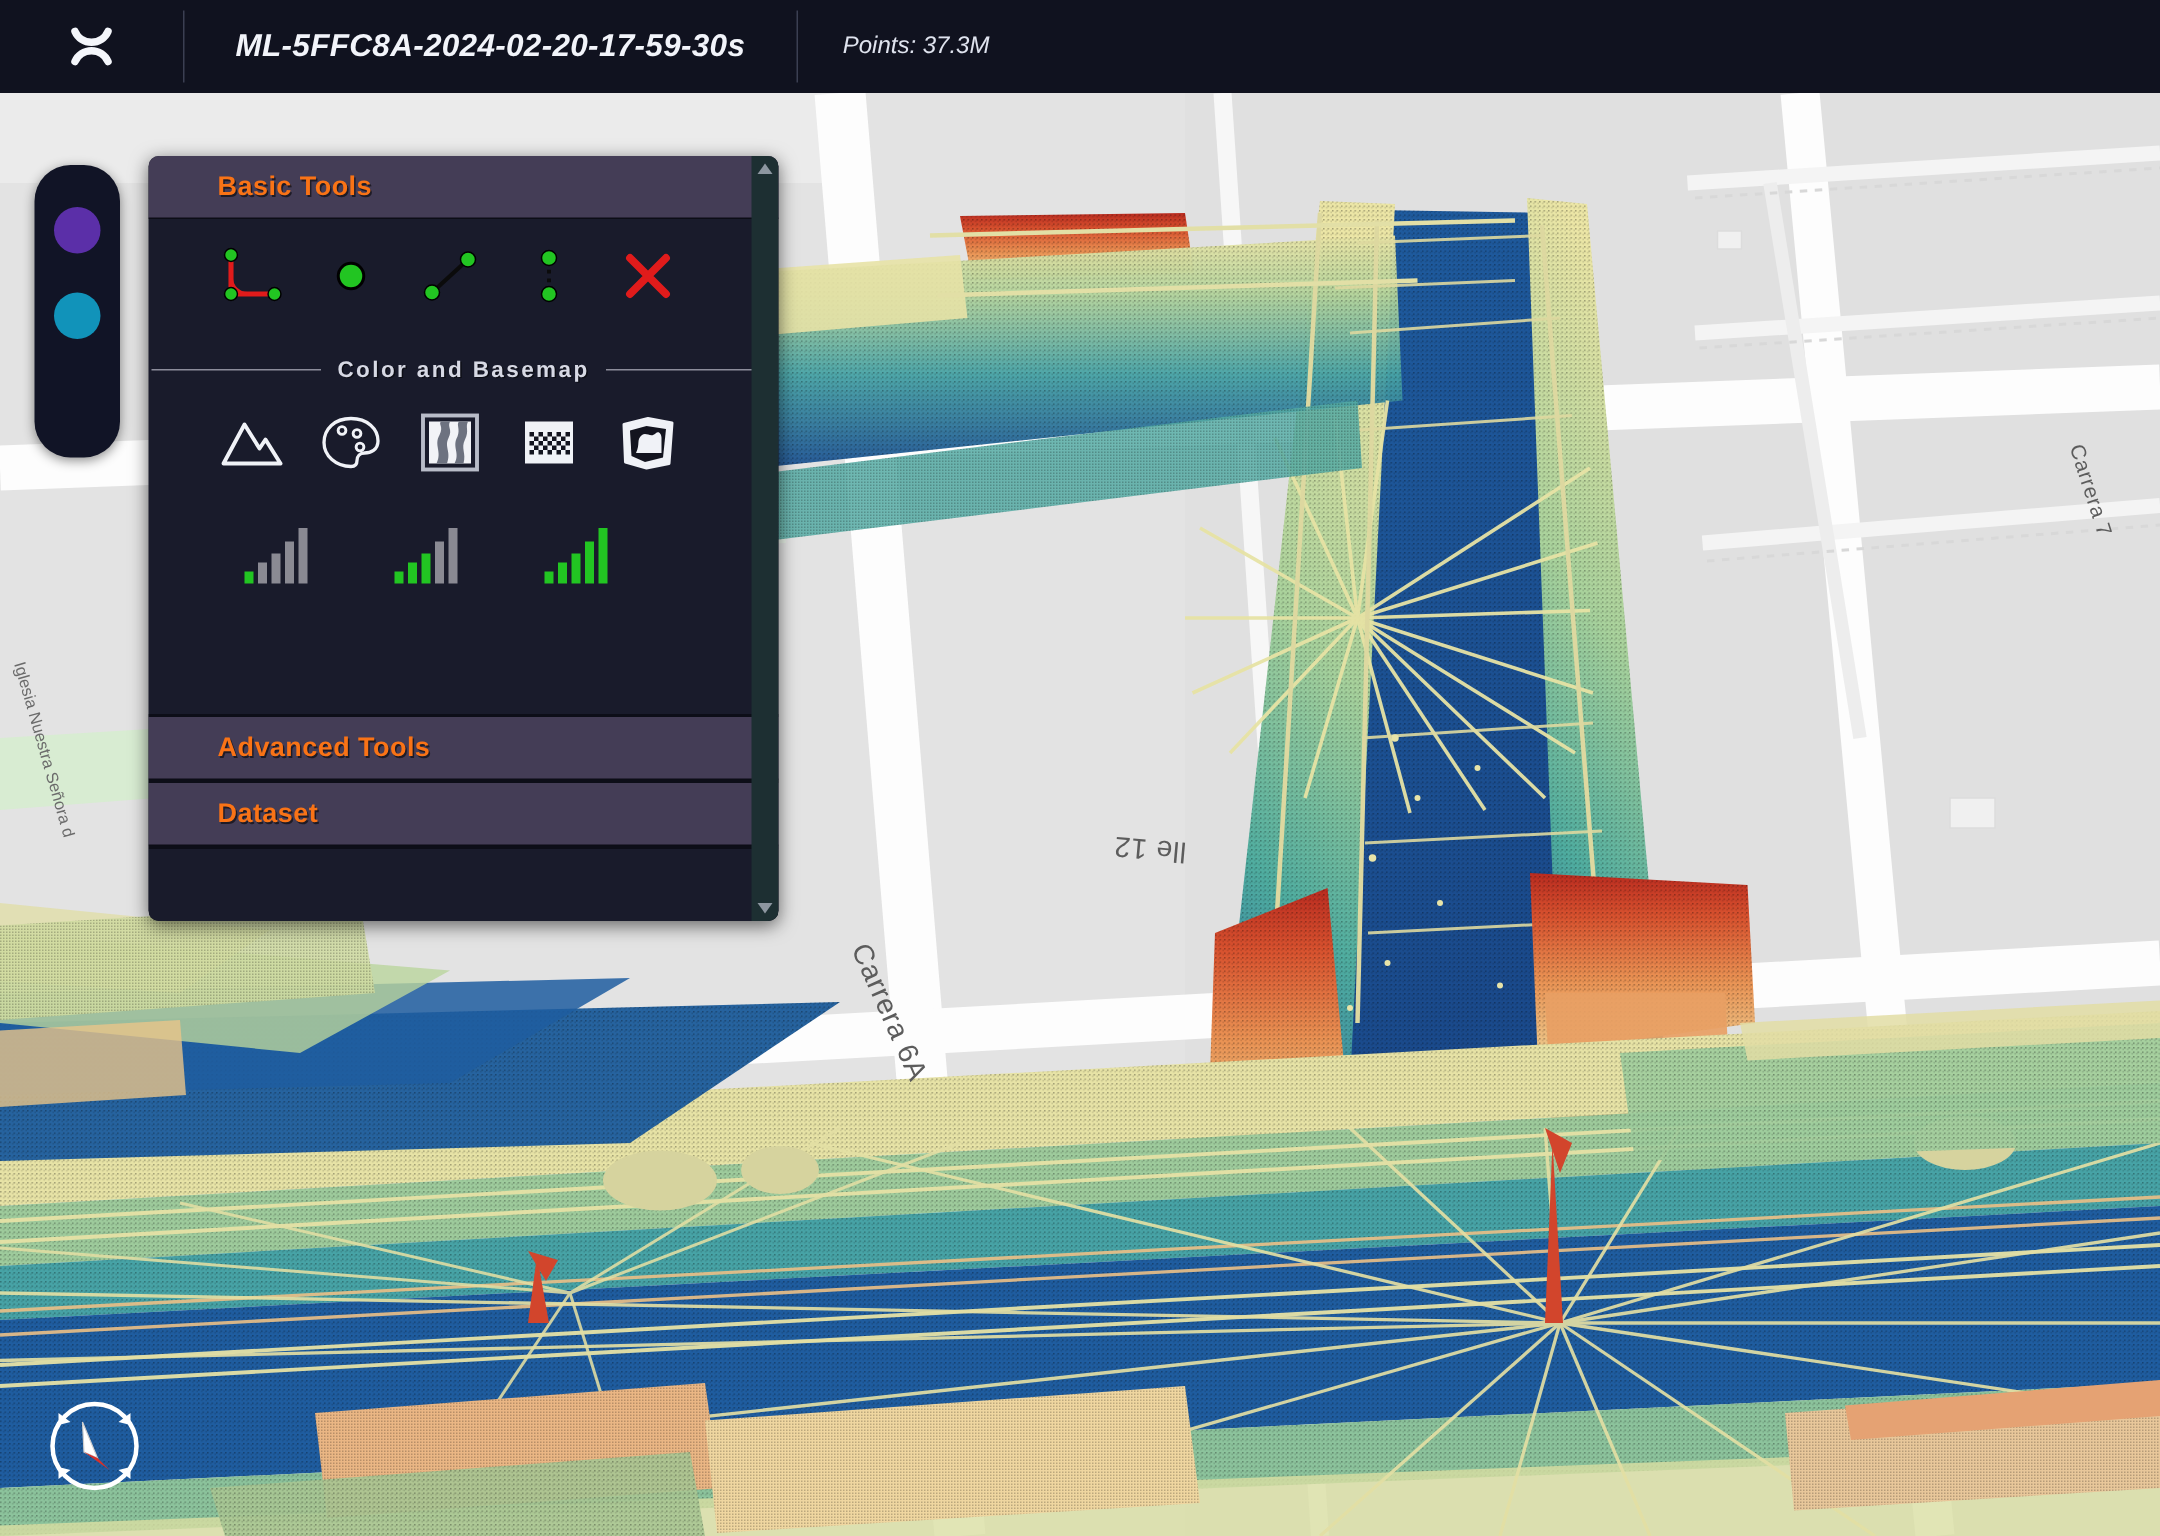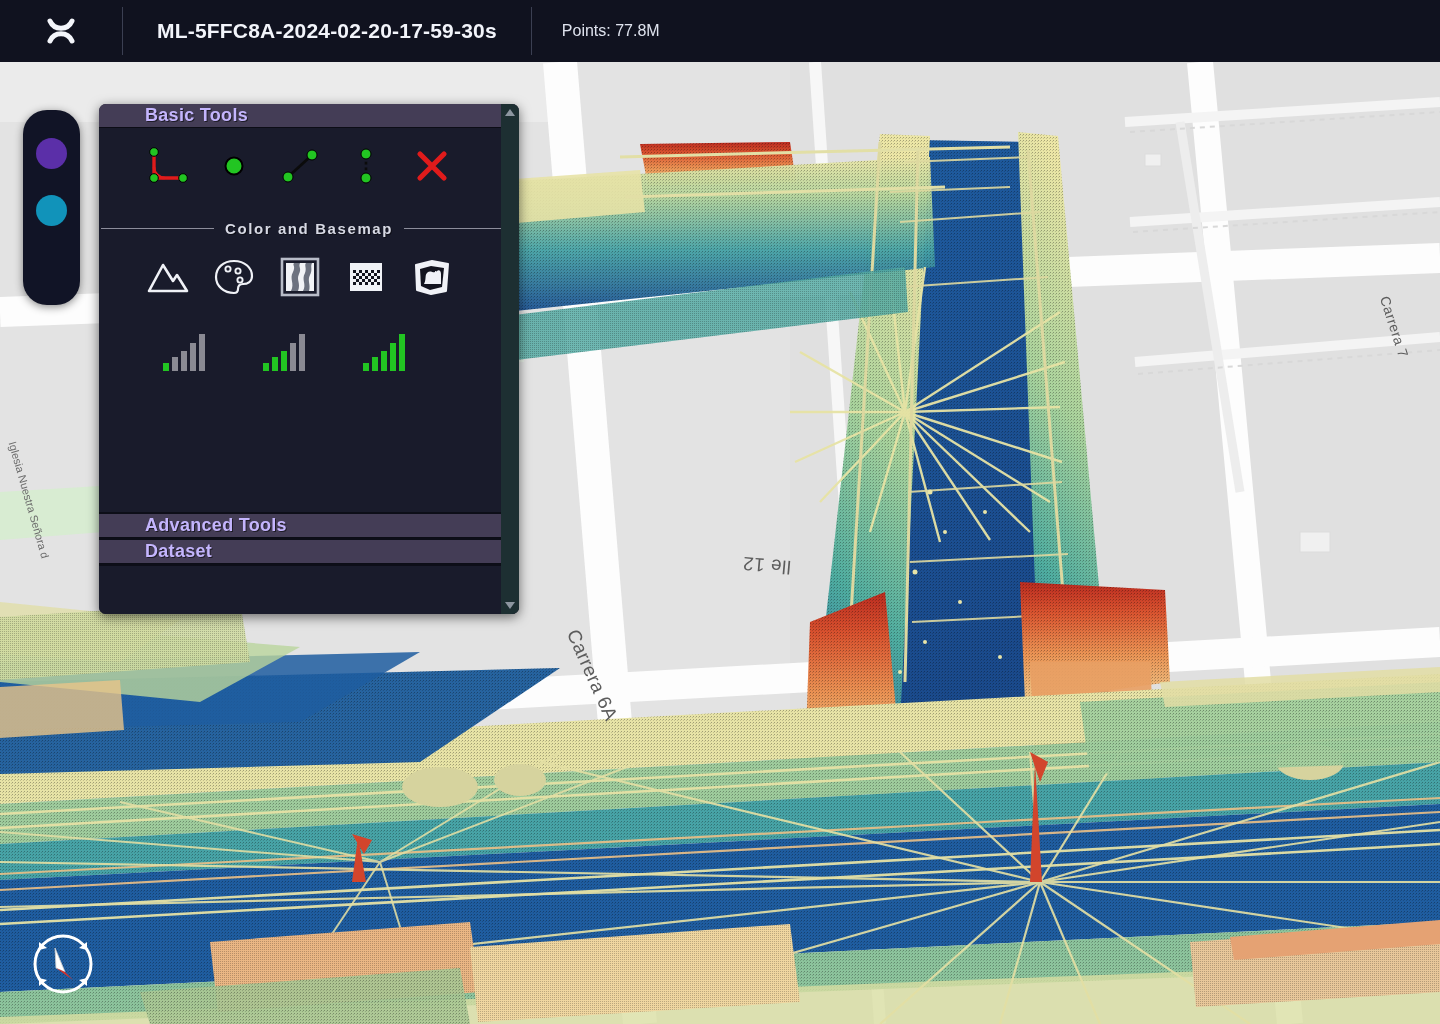--- a/index.html
+++ b/index.html
@@ -21,20 +21,21 @@
   
   #topbar {
     position: absolute;
     left: 0; top: 0;
     width: 1440px;
     height: 62px;
     background: #10121f;
     display: flex;
     align-items: center;
     z-index: 60;
+    font-style: italic;
   }
   .tb-logo {
     width: 122px;
     height: 62px;
     display: flex;
     align-items: center;
     justify-content: center;
   }
   .tb-sep {
     width: 1px;
@@ -103,29 +104,29 @@
     overflow: hidden;
     display: flex;
     flex-direction: column;
   }
   .panel-body {
     position: relative;
     flex: 1;
     overflow: hidden;
   }
   .acc-header {
-    height: 24px;
+    height: 42px;
     background: #443d56;
     display: flex;
     align-items: center;
     padding-left: 46px;
     box-sizing: border-box;
     font-size: 18px;
     font-weight: bold;
-    color: #c4b5fd;
+    color: #f97316;
     letter-spacing: .3px;
     cursor: pointer;
     border-bottom: 1px solid #0c0d16;
     text-shadow: 1px 1px 0 rgba(0,0,0,.55);
   }
   .acc-header.top { border-radius: 0; margin-bottom: 2px; }
   .acc-spacer { height: 2px; background: #0d0e18; }
 
   .section-label {
     display: flex;
@@ -514,21 +515,21 @@
   <div id="topbar">
     <div class="tb-logo">
       <svg width="40" height="40" viewBox="0 0 40 40">
         <path d="M9 10 A12 12 0 0 0 31 10" fill="none" stroke="#f4f6fb" stroke-width="5" stroke-linecap="round"></path>
         <path d="M9 30 A12 12 0 0 1 31 30" fill="none" stroke="#f4f6fb" stroke-width="5" stroke-linecap="round"></path>
       </svg>
     </div>
     <div class="tb-sep"></div>
     <div class="tb-title">ML-5FFC8A-2024-02-20-17-59-30s</div>
     <div class="tb-sep"></div>
-    <div class="tb-points">Points: 77.8M</div>
+    <div class="tb-points">Points: 37.3M</div>
   </div>
 
   <div id="dotrail">
     <div class="rail-dot" style="background:#5b2fa8"></div>
     <div class="rail-dot" style="background:#1193ba"></div>
   </div>
 
   <div id="toolpanel">
 
     <div class="acc-header top">Basic Tools</div>

